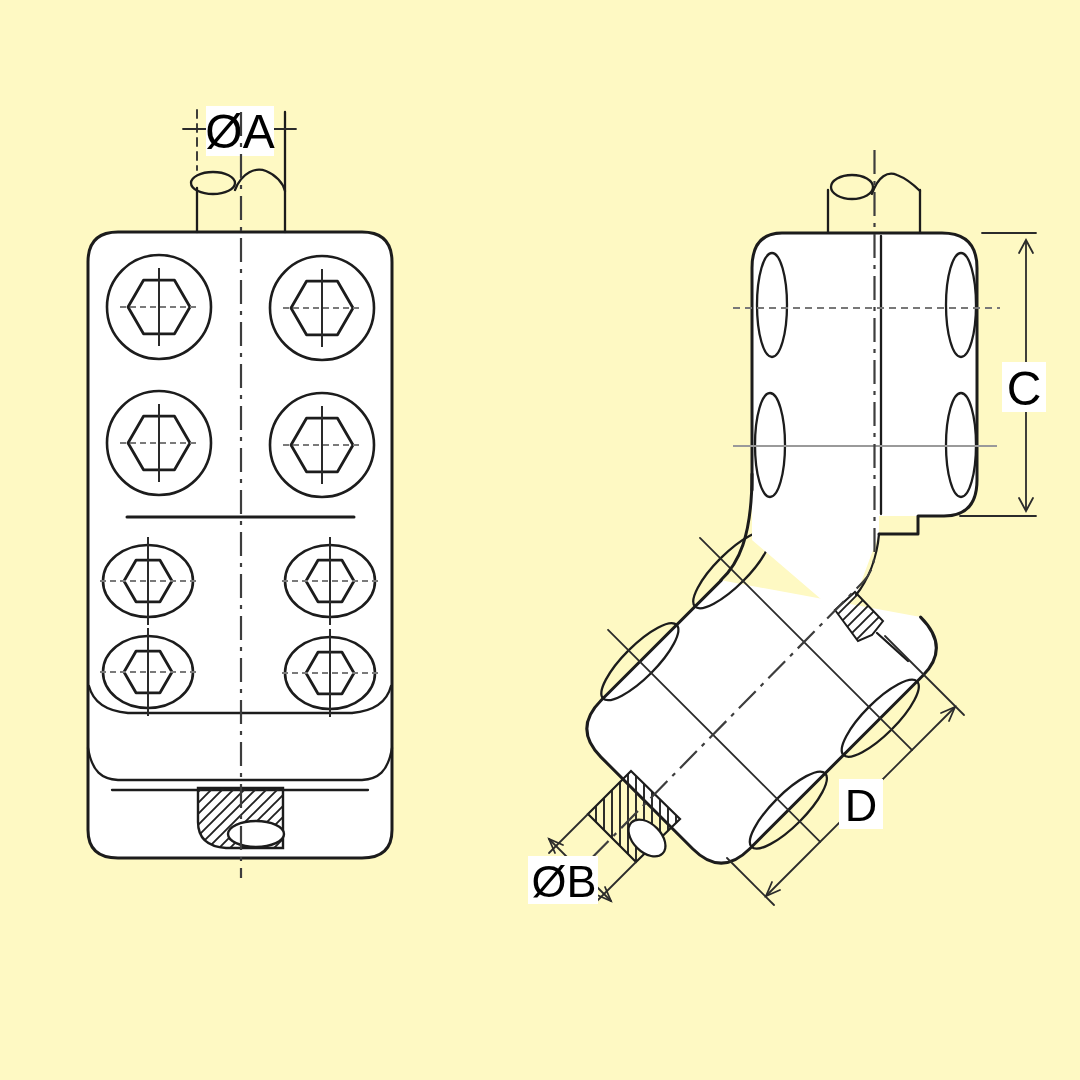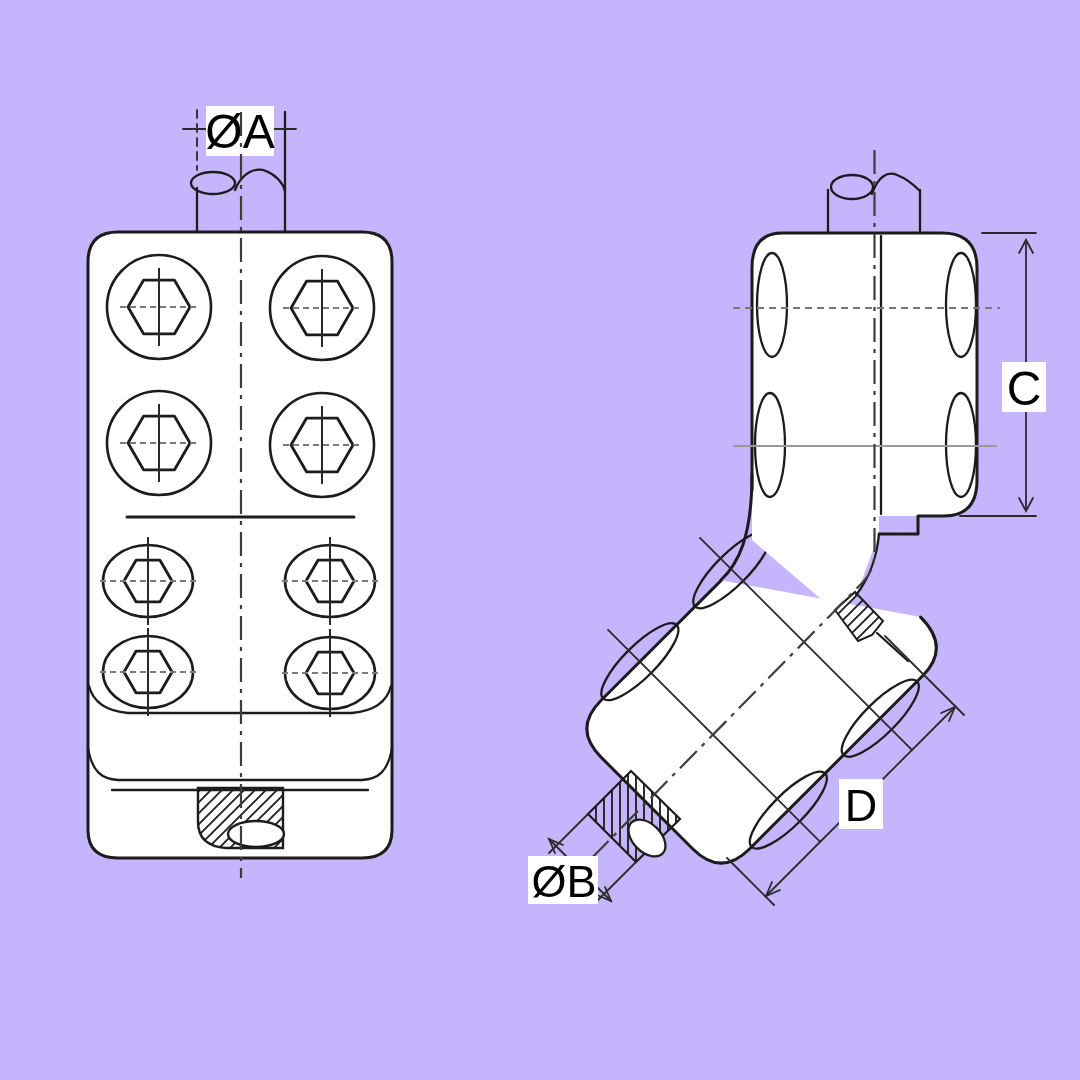--- a/index.html
+++ b/index.html
@@ -1,16 +1,16 @@
 <!DOCTYPE html>
 <html><head>
 <meta charset="utf-8">
 <style>
   html,body{margin:0;padding:0;background:#fff;}
-  .stage{position:relative;width:1080px;height:1080px;background:#c4b5fd;overflow:hidden;
+  .stage{position:relative;width:1080px;height:1080px;background:#fef9c3;overflow:hidden;
          font-family:"Liberation Sans", sans-serif;}
   svg{display:block;}
   
   .ol  {fill:none;stroke:#1c1c1c;stroke-width:3;stroke-linejoin:round;stroke-linecap:round;}
   .ol2 {fill:none;stroke:#1c1c1c;stroke-width:2.3;stroke-linejoin:round;stroke-linecap:round;}
   .thin{fill:none;stroke:#2b2b2b;stroke-width:1.8;stroke-linecap:round;}
   .fillw{fill:#ffffff;stroke:none;}
   .cl  {fill:none;stroke:#3d3d3d;stroke-width:2.2;stroke-dasharray:24 7 4 7;}
   .rowdash{fill:none;stroke:#787878;stroke-width:2;stroke-dasharray:7 5;}
   .rowsolid{fill:none;stroke:#9a9a9a;stroke-width:1.8;}

